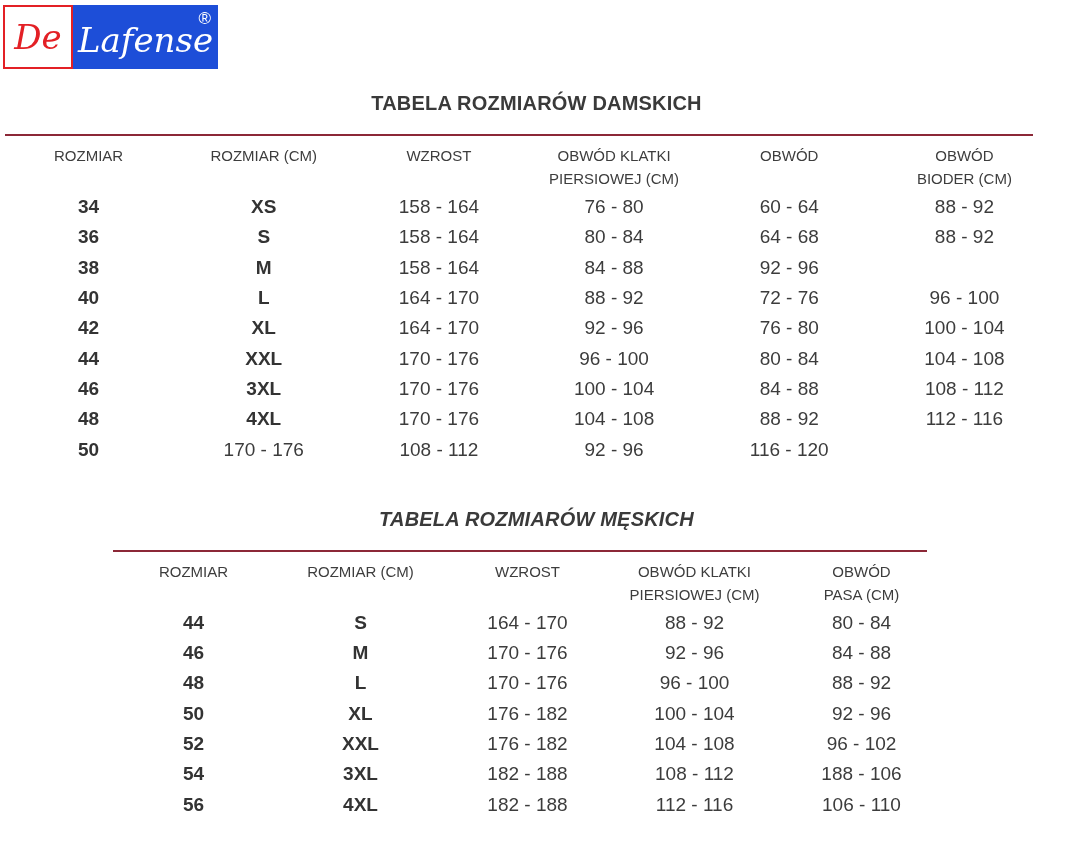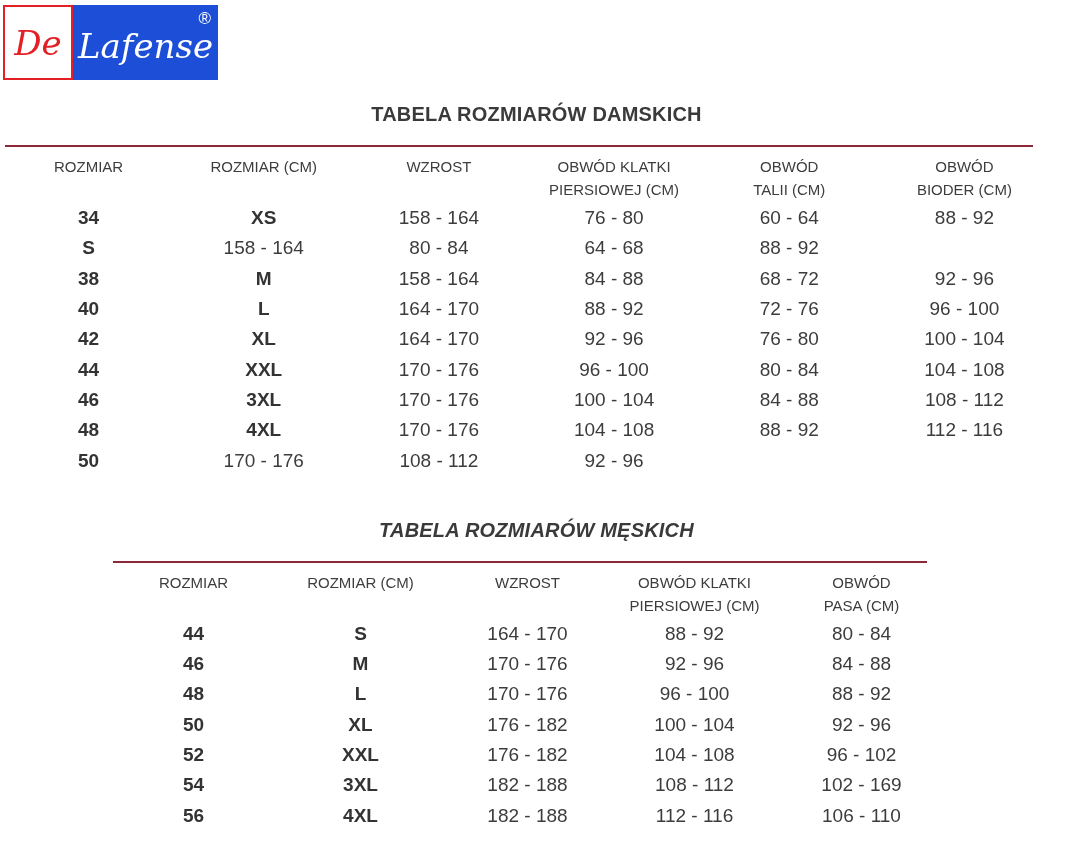--- a/index.html
+++ b/index.html
@@ -9,21 +9,21 @@
     font-family: "Liberation Sans", sans-serif;
     color: #3d3d3d;
   }
   body { height: 863px; overflow: hidden; }
 
   
   .logo {
     display: flex;
     margin: 5px 0 0 3px;
     width: 215px;
-    height: 75px;
+    height: 64px;
     text-align: center;
   }
   .logo-white {
     width: 70px;
     height: 100%;
     background: #ffffff;
     border: 2px solid #e32025;
     display: flex;
     align-items: center;
     justify-content: center;
@@ -132,49 +132,48 @@
         </div>
         <div class="th">
           <div>WZROST</div>
         </div>
         <div class="th">
           <div>OBWÓD KLATKI</div>
           <div>PIERSIOWEJ (CM)</div>
         </div>
         <div class="th">
           <div>OBWÓD</div>
-          <div>TALII (CM)</div>
         </div>
         <div class="th">
           <div>OBWÓD</div>
           <div>BIODER (CM)</div>
         </div>
       </div>
     <div class="tbody">
         <div class="tr grid-6">
           <div class="td bold">34</div>
           <div class="td bold">XS</div>
           <div class="td">158 - 164</div>
           <div class="td">76 - 80</div>
           <div class="td">60 - 64</div>
           <div class="td">88 - 92</div>
         </div>
         <div class="tr grid-6">
+          <div class="td bold">36</div>
           <div class="td bold">S</div>
           <div class="td">158 - 164</div>
           <div class="td">80 - 84</div>
           <div class="td">64 - 68</div>
           <div class="td">88 - 92</div>
         </div>
         <div class="tr grid-6">
           <div class="td bold">38</div>
           <div class="td bold">M</div>
           <div class="td">158 - 164</div>
           <div class="td">84 - 88</div>
-          <div class="td">68 - 72</div>
           <div class="td">92 - 96</div>
         </div>
         <div class="tr grid-6">
           <div class="td bold">40</div>
           <div class="td bold">L</div>
           <div class="td">164 - 170</div>
           <div class="td">88 - 92</div>
           <div class="td">72 - 76</div>
           <div class="td">96 - 100</div>
         </div>
@@ -208,20 +207,21 @@
           <div class="td">170 - 176</div>
           <div class="td">104 - 108</div>
           <div class="td">88 - 92</div>
           <div class="td">112 - 116</div>
         </div>
         <div class="tr grid-6">
           <div class="td bold">50</div>
           <div class="td">170 - 176</div>
           <div class="td">108 - 112</div>
           <div class="td">92 - 96</div>
+          <div class="td">116 - 120</div>
         </div>
       </div>
   </div>
 </div>
 
 <div>
   <div class="section-title title-men">TABELA ROZMIARÓW MĘSKICH</div>
   <div class="red-line line-men"></div>
   <div class="table-men">
     <div class="thead grid-5">
@@ -277,21 +277,21 @@
           <div class="td bold">XXL</div>
           <div class="td">176 - 182</div>
           <div class="td">104 - 108</div>
           <div class="td">96 - 102</div>
         </div>
         <div class="tr grid-5">
           <div class="td bold">54</div>
           <div class="td bold">3XL</div>
           <div class="td">182 - 188</div>
           <div class="td">108 - 112</div>
-          <div class="td">102 - 169</div>
+          <div class="td">188 - 106</div>
         </div>
         <div class="tr grid-5">
           <div class="td bold">56</div>
           <div class="td bold">4XL</div>
           <div class="td">182 - 188</div>
           <div class="td">112 - 116</div>
           <div class="td">106 - 110</div>
         </div>
       </div>
   </div>

